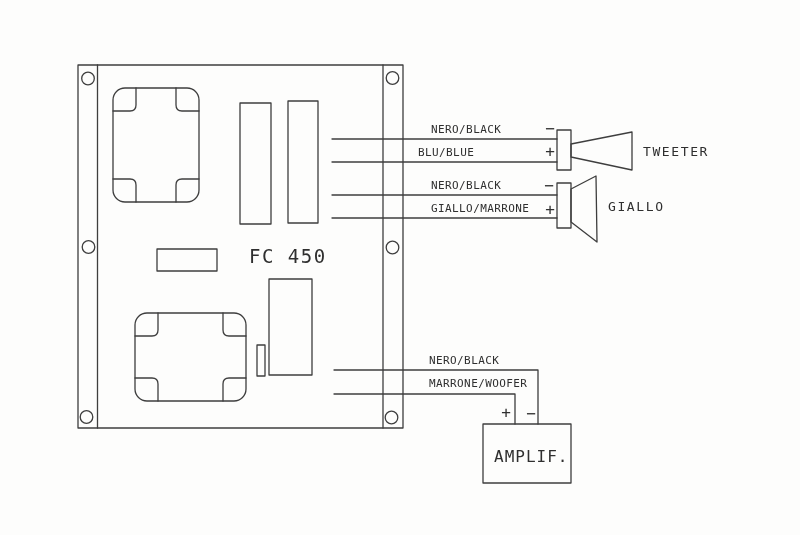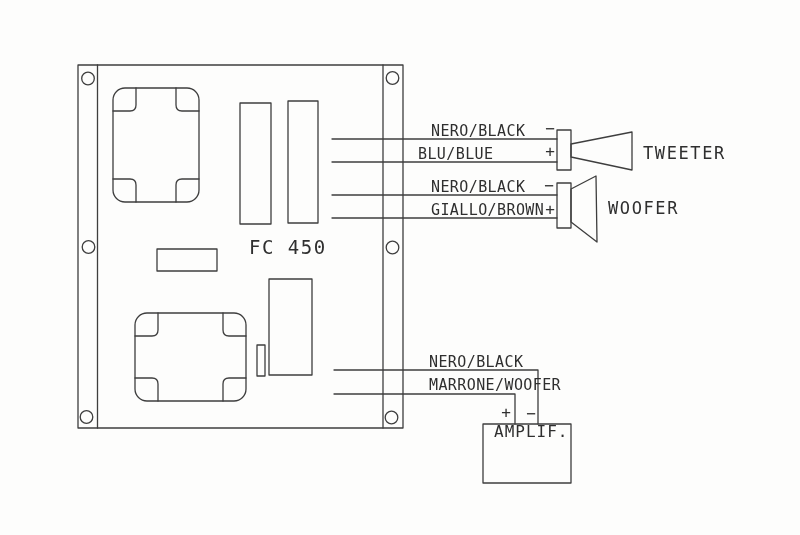--- a/index.html
+++ b/index.html
@@ -2,22 +2,22 @@
 <html><head>
 <meta charset="utf-8">
 <style>
   html,body{margin:0;padding:0;background:#ffffff;}
   .stage{
     position:relative;width:800px;height:535px;background:#fdfdfc;
     overflow:hidden;font-family:"DejaVu Sans Mono", monospace;color:#2f2f2f;
   }
   .stage svg{position:absolute;left:0;top:0;}
   .lbl{position:absolute;white-space:pre;line-height:1;}
-  .wire-lbl{font-size:15px;letter-spacing:.4px;}
-  .dev-lbl{font-size:17px;letter-spacing:1.6px;}
+  .wire-lbl{font-size:11px;letter-spacing:.4px;}
+  .dev-lbl{font-size:13px;letter-spacing:1.6px;}
   .board-lbl{font-size:19px;letter-spacing:1.5px;}
   .amp-lbl{font-size:16px;letter-spacing:1px;}
   .sign{font-size:16px;width:14px;text-align:center;letter-spacing:0;}
 </style>
 </head>
 <body>
 
 <div class="stage">
 
   <svg width="800" height="535" viewBox="0 0 800 535">
@@ -99,35 +99,35 @@
         <rect x="557" y="183" width="14" height="45"></rect>
         <polygon points="571,189 596,176 597,242 571,222"></polygon>
       </g>
 
       <g>
         <rect x="483" y="424" width="88" height="59"></rect>
       </g>
     </g>
   </svg>
 
-  <div class="lbl board-lbl" style="left:249px;top:238px;">FC 450</div>
+  <div class="lbl board-lbl" style="left:249px;top:247px;">FC 450</div>
 
   <div class="lbl wire-lbl" style="left:431px;top:124px;">NERO/BLACK</div>
   <div class="lbl wire-lbl" style="left:418px;top:147px;">BLU/BLUE</div>
   <div class="lbl wire-lbl" style="left:431px;top:180px;">NERO/BLACK</div>
-  <div class="lbl wire-lbl" style="left:431px;top:203px;">GIALLO/BROWN</div>
+  <div class="lbl wire-lbl" style="left:431px;top:203px;">GIALLO/MARRONE</div>
   <div class="lbl wire-lbl" style="left:429px;top:355px;">NERO/BLACK</div>
   <div class="lbl wire-lbl" style="left:429px;top:378px;">MARRONE/WOOFER</div>
 
   <div class="lbl sign" style="left:543px;top:121px;">−</div>
   <div class="lbl sign" style="left:543px;top:144px;">+</div>
 
   <div class="lbl sign" style="left:542px;top:178px;">−</div>
   <div class="lbl sign" style="left:543px;top:202px;">+</div>
 
   <div class="lbl sign" style="left:499px;top:405px;">+</div>
   <div class="lbl sign" style="left:524px;top:406px;">−</div>
 
   <div class="lbl dev-lbl" style="left:643px;top:145px;">TWEETER</div>
-  <div class="lbl dev-lbl" style="left:608px;top:200px;">WOOFER</div>
-  <div class="lbl amp-lbl" style="left:494px;top:424px;">AMPLIF.</div>
+  <div class="lbl dev-lbl" style="left:608px;top:200px;">GIALLO</div>
+  <div class="lbl amp-lbl" style="left:494px;top:449px;">AMPLIF.</div>
 
 </div>
 
 </body></html>

